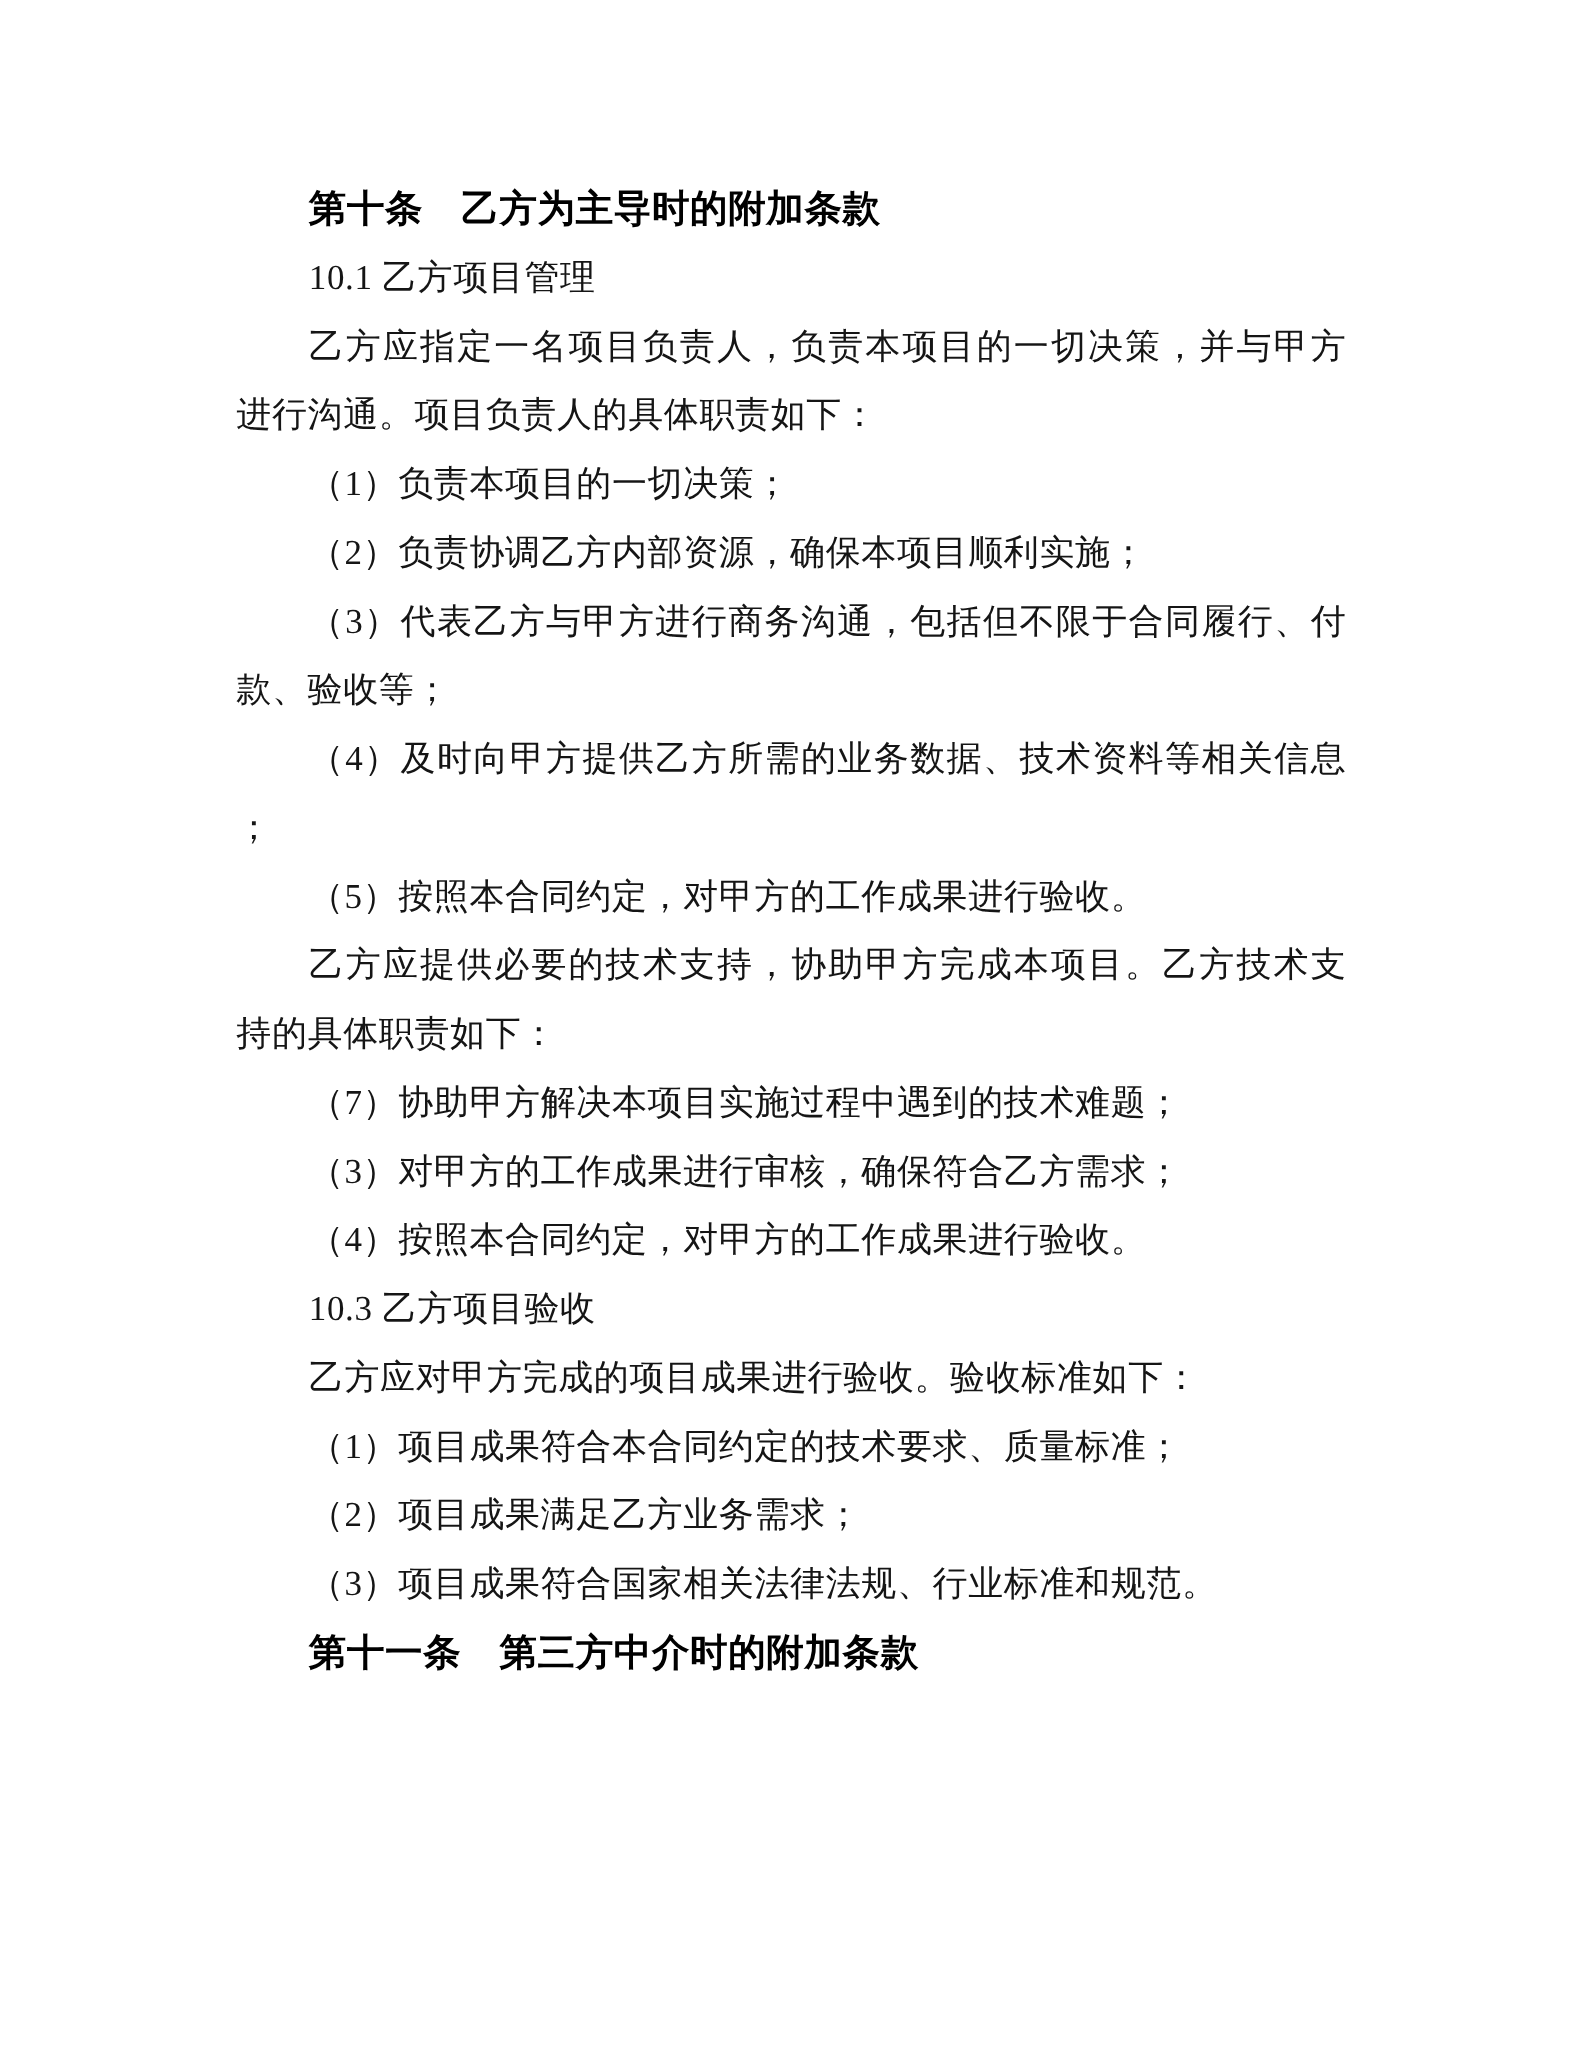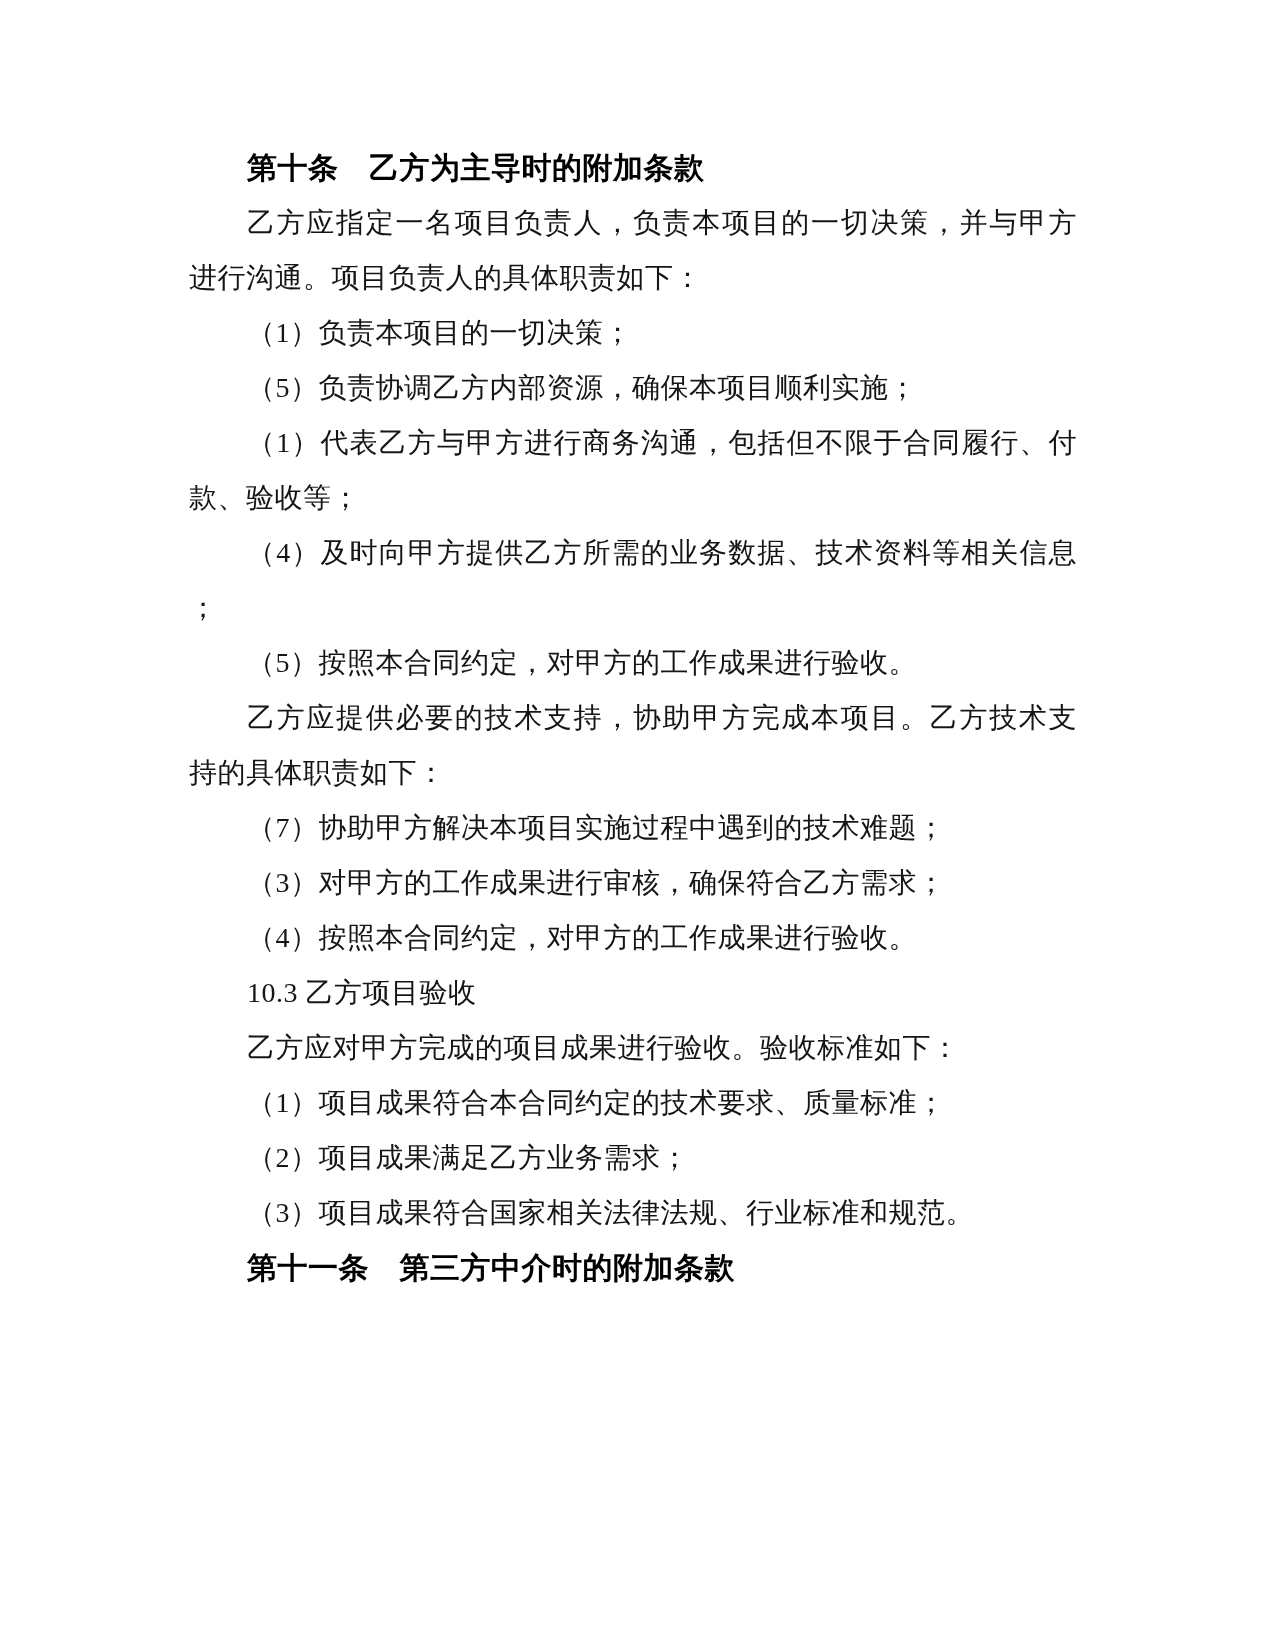--- a/index.html
+++ b/index.html
@@ -46,29 +46,30 @@
   }
 </style>
 </head>
 <body>
 
 <div class="page">
   <div class="doc">
 
     <div class="line indent heading">第十条　乙方为主导时的附加条款</div>
 
+    <div class="line indent">10.1 乙方项目管理</div>
 
     <div class="line indent fill">乙方应指定一名项目负责人，负责本项目的一切决策，并与甲方</div>
     <div class="line">进行沟通。项目负责人的具体职责如下：</div>
 
     <div class="line indent">（1）负责本项目的一切决策；</div>
 
-    <div class="line indent">（5）负责协调乙方内部资源，确保本项目顺利实施；</div>
+    <div class="line indent">（2）负责协调乙方内部资源，确保本项目顺利实施；</div>
 
-    <div class="line indent fill">（1）代表乙方与甲方进行商务沟通，包括但不限于合同履行、付</div>
+    <div class="line indent fill">（3）代表乙方与甲方进行商务沟通，包括但不限于合同履行、付</div>
     <div class="line">款、验收等；</div>
 
     <div class="line indent fill">（4）及时向甲方提供乙方所需的业务数据、技术资料等相关信息</div>
     <div class="line">；</div>
 
     <div class="line indent">（5）按照本合同约定，对甲方的工作成果进行验收。</div>
 
 
     <div class="line indent fill">乙方应提供必要的技术支持，协助甲方完成本项目。乙方技术支</div>
     <div class="line">持的具体职责如下：</div>

